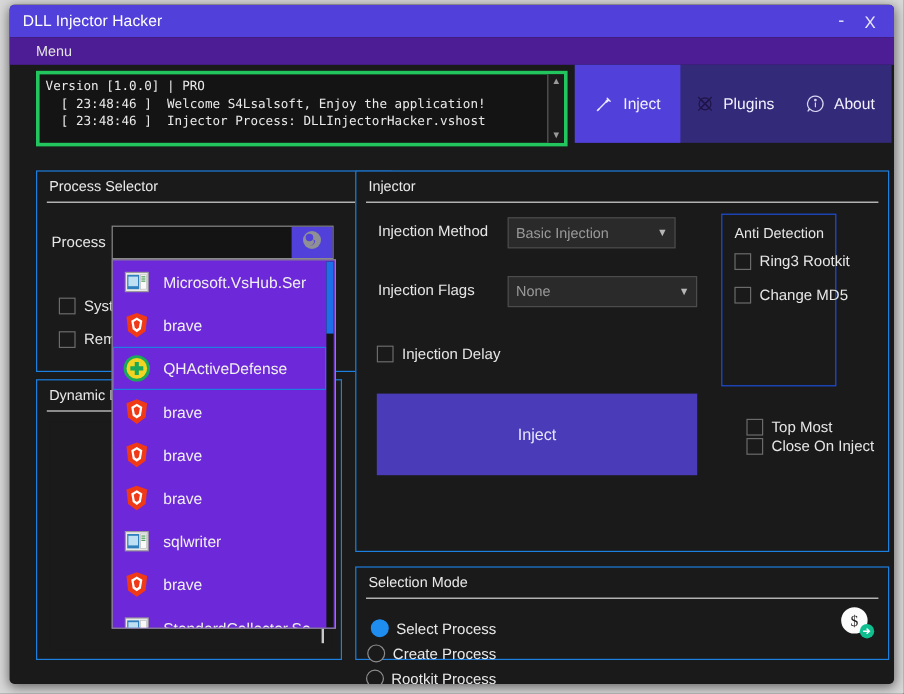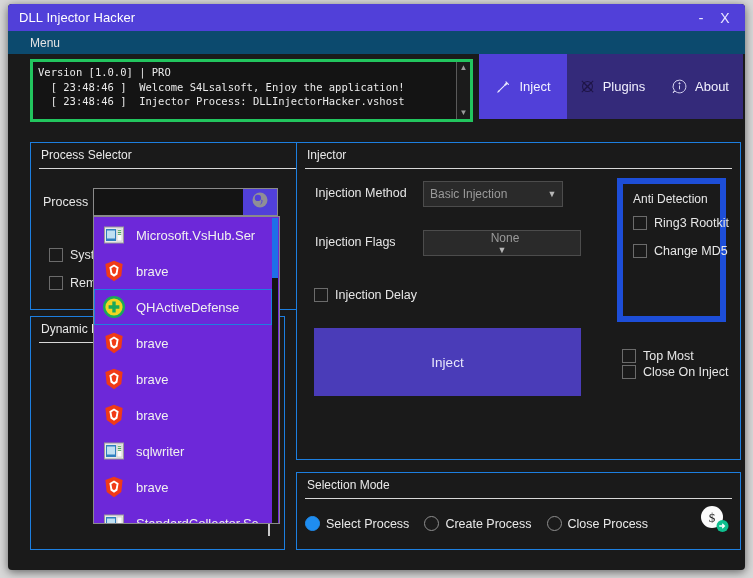--- a/index.html
+++ b/index.html
@@ -36,21 +36,21 @@
   .winbtn {
     width: 22px; height: 22px; color: #e9e6ff;
     font-size: 14px; line-height: 22px; text-align: center;
     cursor: pointer; user-select: none;
   }
   .winbtn.min { font-size: 15px; }
   
   .menubar {
     position: absolute; left: 0; top: 27px;
     width: 100%; height: 23px;
-    background: #0c4a6e;
+    background: #4c1d95;
     display: flex; align-items: center;
   }
   .menubar .menu-item {
     color: #e4e4e4; font-size: 12px;
     padding: 2px 8px; margin-left: 14px; cursor: pointer;
   }
   
   .top-row {
     position: absolute; left: 0; top: 50px;
     width: 100%; height: 72px;
@@ -174,27 +174,27 @@
   .combo {
     position: absolute; height: 26px;
     background: #2a2a2a; border: 1px solid #4c4c4c;
     display: flex; align-items: center;
   }
   .combo .cv { flex: 1; padding-left: 6px; color: #9a9a9a; font-size: 12px; }
   .combo .carr {
     width: 20px; text-align: center; color: #b6b6b6; font-size: 9px;
   }
   #combo-method { left: 126px; top: 38px; width: 140px; }
-  #combo-flags  { left: 126px; top: 87px; width: 158px; flex-direction: column; }
+  #combo-flags  { left: 126px; top: 87px; width: 158px; }
   #chk-delay { left: 17px; top: 145px; }
 
   .anti-box {
-    position: absolute; left: 320px; top: 35px;
-    width: 109px; height: 144px;
-    border: 6px solid #1d4ed8;
+    position: absolute; left: 304px; top: 35px;
+    width: 96px; height: 144px;
+    border: 1px solid #1d4ed8;
   }
   .anti-box .anti-title {
     position: absolute; left: 10px; top: 8px;
     color: #e6e6e6; font-size: 12px;
   }
   #chk-ring3  { left: 10px; top: 32px; }
   #chk-md5    { left: 10px; top: 60px; }
 
   .inject-btn {
     position: absolute; left: 17px; top: 185px;
@@ -202,21 +202,21 @@
     background: #4a3cb8; border: none; cursor: pointer;
     color: #e7e6fb; font-size: 13.5px;
     font-family: "Liberation Sans", sans-serif;
   }
   #chk-topmost { left: 325px; top: 206px; }
   #chk-closeinj { left: 325px; top: 222px; }
 
   
   .radio-row {
     position: absolute; left: 8px; top: 43px;
-    display: flex; align-items: flex-start; gap: 6px;
+    display: flex; align-items: flex-end; gap: 6px; flex-direction: column;
   }
   .radio {
     display: flex; align-items: center; gap: 6px; cursor: pointer;
     margin-right: 9px;
   }
   .radio .rb {
     width: 15px; height: 15px; border-radius: 50%;
     border: 1px solid #8e8e8e; background: #1a1a1a; flex: 0 0 auto;
   }
   .radio.on .rb { background: #1f8df0; border-color: #1f8df0; }
@@ -388,21 +388,21 @@
       <div class="radio on">
         <span class="rb"></span>
         <span class="txt">Select Process</span>
       </div>
       <div class="radio">
         <span class="rb"></span>
         <span class="txt">Create Process</span>
       </div>
       <div class="radio">
         <span class="rb"></span>
-        <span class="txt">Close Process</span>
+        <span class="txt">Rootkit Process</span>
       </div>
     </div>
     <div class="donate">
       <span>
         <svg width="32" height="32" viewBox="0 0 32 32">
           <circle cx="14" cy="14" r="11" fill="#fbfbfb"></circle>
           <text x="14" y="19" font-size="13" font-family="Liberation Serif, serif" text-anchor="middle" fill="#1c1c1c">$</text>
           <circle cx="24.5" cy="23" r="6" fill="#0fbf8f"></circle>
           <path d="M21.7 23 h4.6 M24.6 21.3 L26.4 23 L24.6 24.7" stroke="#ffffff" stroke-width="1.3" fill="none" stroke-linecap="round"></path>
         </svg>

